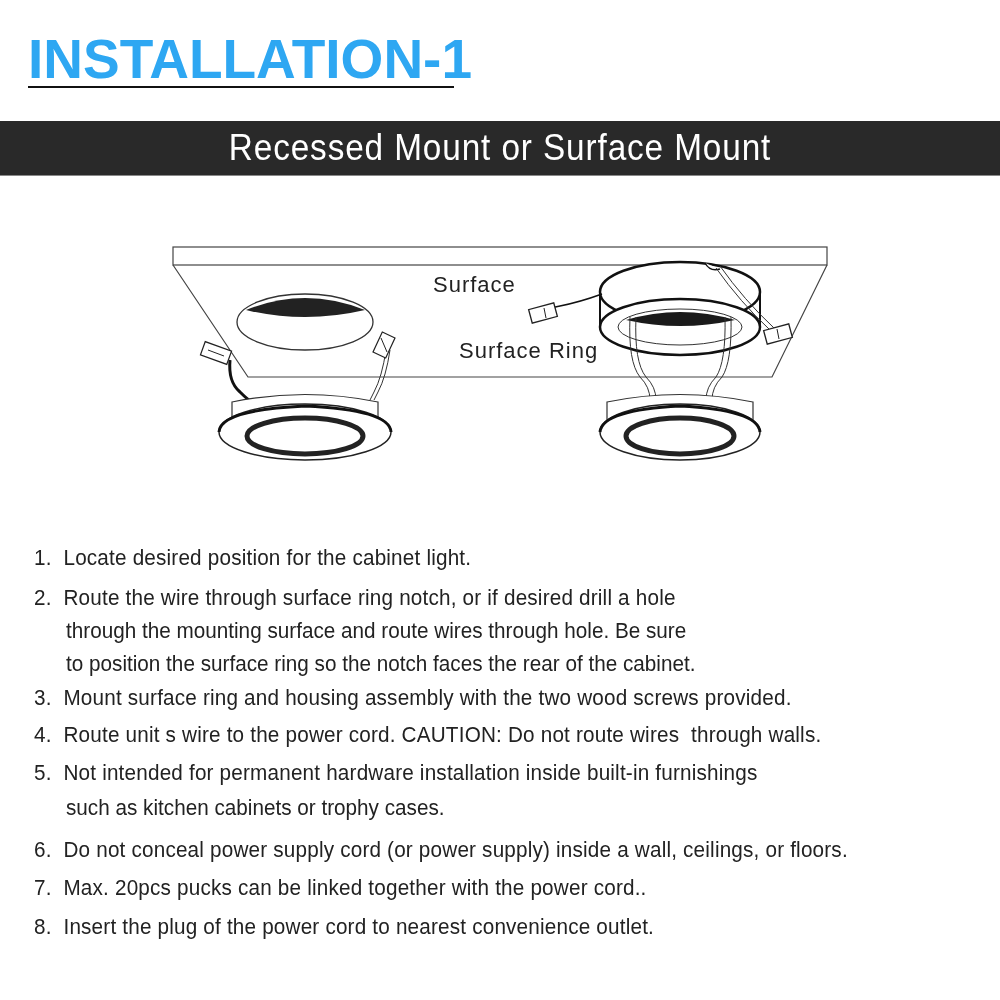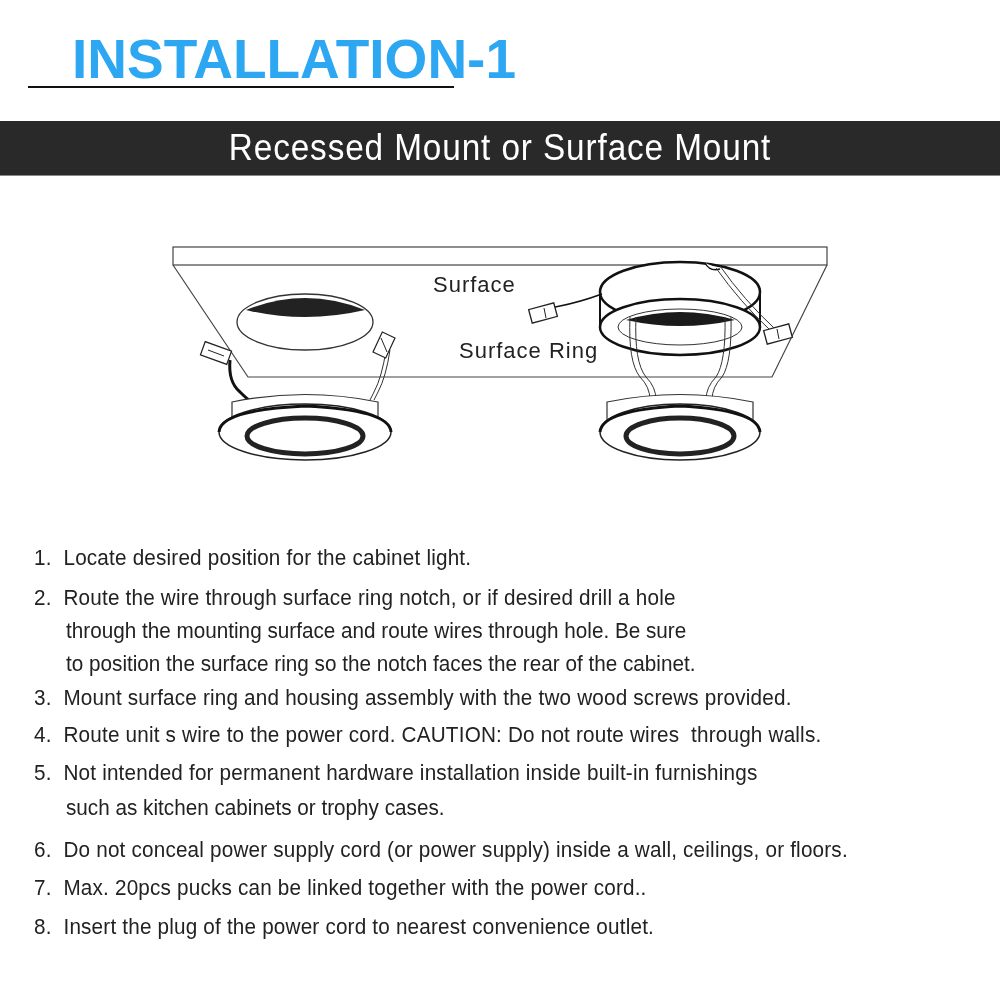--- a/index.html
+++ b/index.html
@@ -1,20 +1,20 @@
 <!DOCTYPE html>
 <html><head>
 <meta charset="utf-8">
 <style>
   html, body { margin:0; padding:0; background:#ffffff; }
   body { width:1000px; height:1000px; position:relative; overflow:hidden; font-family:"Liberation Sans", sans-serif; }
   .title {
     position:absolute; left:28px; top:28px;
     font-family:"Liberation Sans", sans-serif; font-weight:bold;
-    font-size:55px; color:#2ea7f2; letter-spacing:0px; line-height:62px;margin-left:44px;
+    font-size:55px; color:#2ea7f2; letter-spacing:0px; line-height:62px;
   }
   .title-underline { position:absolute; left:28px; top:86px; width:426px; height:2px; background:#111; }
   .banner {
     position:absolute; left:0; top:121px; width:1000px; height:54px; background:#292929;
     border-bottom:1px solid #888;
   }
   .banner-text {
     position:absolute; left:0; width:1000px; top:6px; text-align:center;
     color:#ffffff; font-family:"Liberation Sans Narrow","Liberation Sans", sans-serif;
     font-size:37px; letter-spacing:1px; transform:scaleX(0.9); transform-origin:center;

